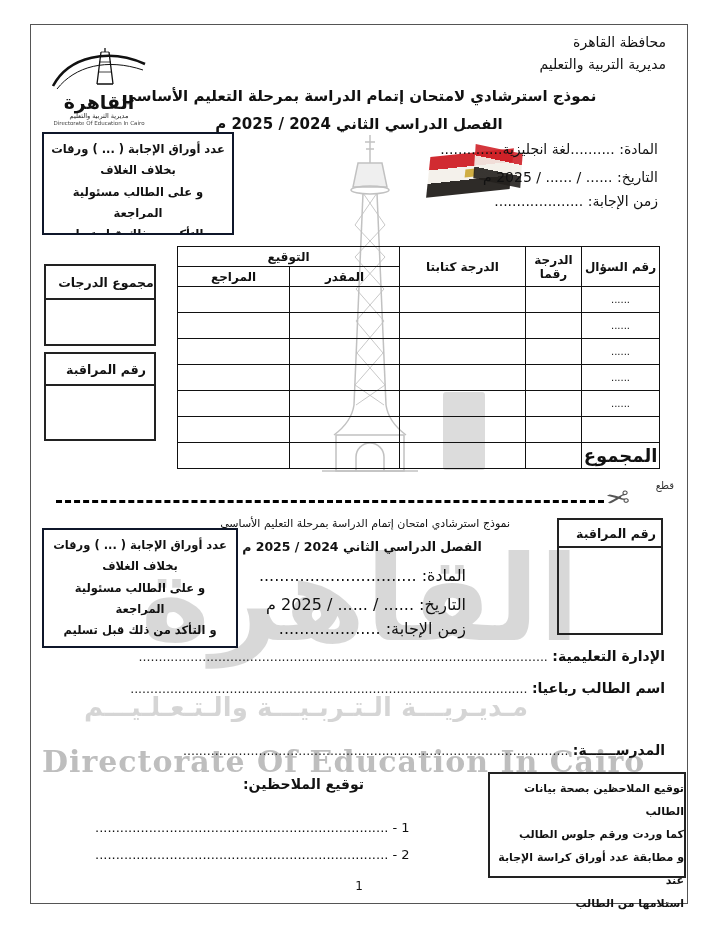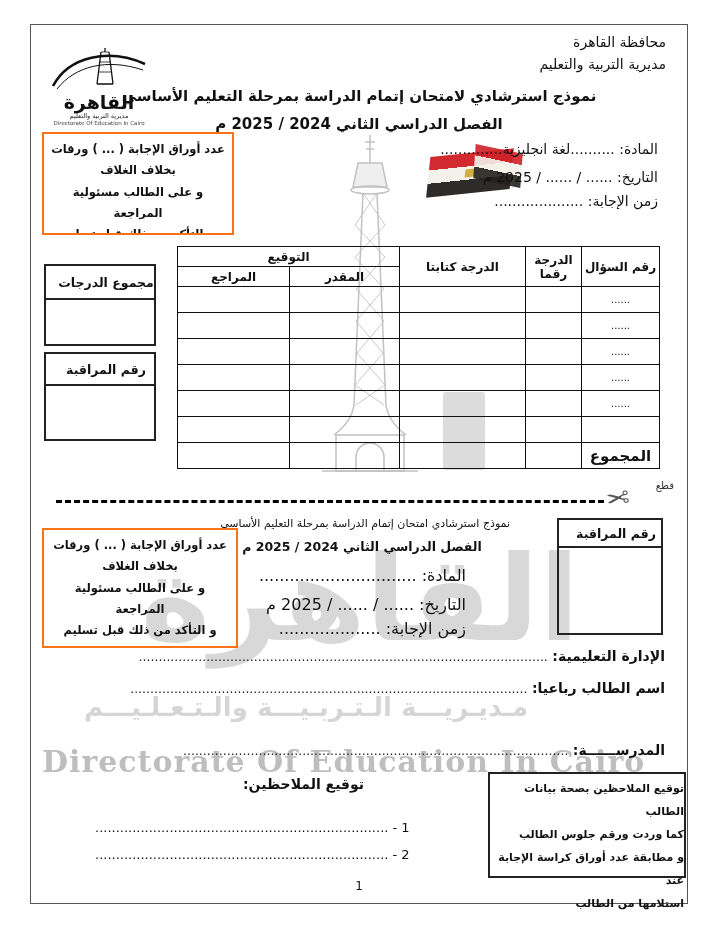--- a/index.html
+++ b/index.html
@@ -32,31 +32,31 @@
   #logo-cap-ar { font-size:6.5px; line-height:8px; color:#222; }
   #logo-cap-en { font-size:5.5px; line-height:7px; color:#444; direction:ltr; }
   #form-title { position:absolute; top:87px; left:30px; width:658px; text-align:center; font-size:15px; font-weight:bold; }
   #semester { position:absolute; top:115px; left:30px; width:658px; text-align:center; font-size:15px; font-weight:bold; }
   .hline { position:absolute; right:62px; font-size:14px; white-space:nowrap; }
   #subject-line { top:141px; }
   #date-line { top:169px; }
   #time-line { top:193px; }
 
   
-  .notice { position:absolute; border:2px solid #f97316; font-weight:bold; font-size:11.5px; text-align:center;
+  .notice { position:absolute; border:2px solid #0f172a; font-weight:bold; font-size:11.5px; text-align:center;
             line-height:1.85; padding:5px 6px 0 6px; overflow:hidden; }
   #notice1 { left:42px; top:132px; width:192px; height:103px; }
   #notice2 { left:42px; top:528px; width:196px; height:120px; }
 
   
   #marks-table { position:absolute; top:246px; right:60px; width:482px; border-collapse:collapse; table-layout:fixed; }
   #marks-table th, #marks-table td { border:1.4px solid #111; text-align:center; vertical-align:middle; padding:0; }
   #marks-table th { font-size:12px; font-weight:bold; height:20px; }
   #marks-table td { font-size:10px; height:26px; }
-  #marks-table td.total { font-size:15px; font-weight:bold; }
+  #marks-table td.total { font-size:18px; font-weight:bold; }
 
   
   .sidebox { position:absolute; border:2px solid #222; display:flex; align-items:center; justify-content:center;
              font-weight:bold; font-size:12.5px; text-align:center;padding-left:12px; }
   #sum-label { left:44px; top:264px; width:112px; height:36px; }
   #sum-empty { left:44px; top:298px; width:112px; height:48px; }
   #monitor1-label { left:44px; top:352px; width:112px; height:34px; }
   #monitor1-empty { left:44px; top:384px; width:112px; height:57px; }
 
   

